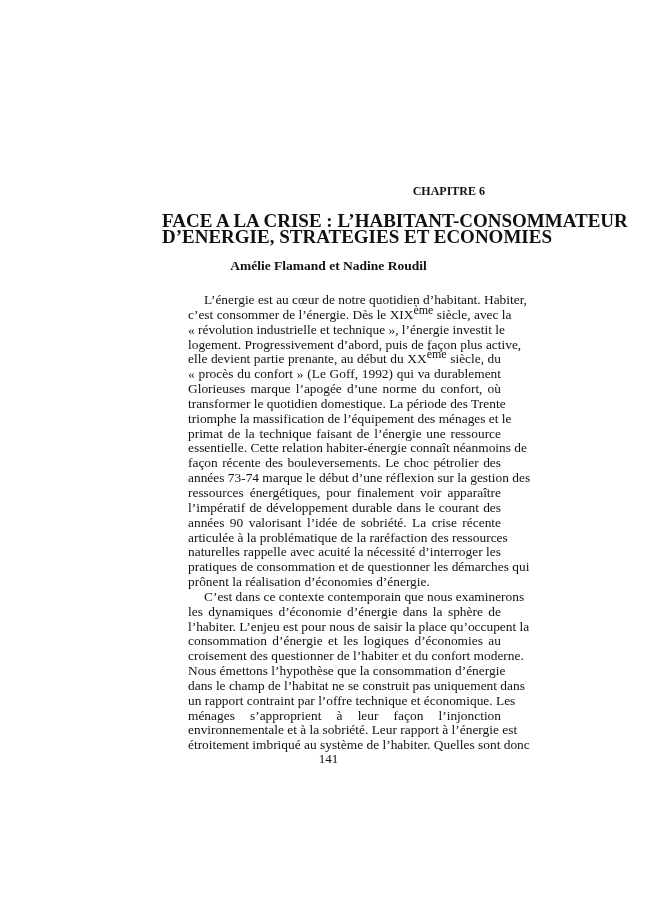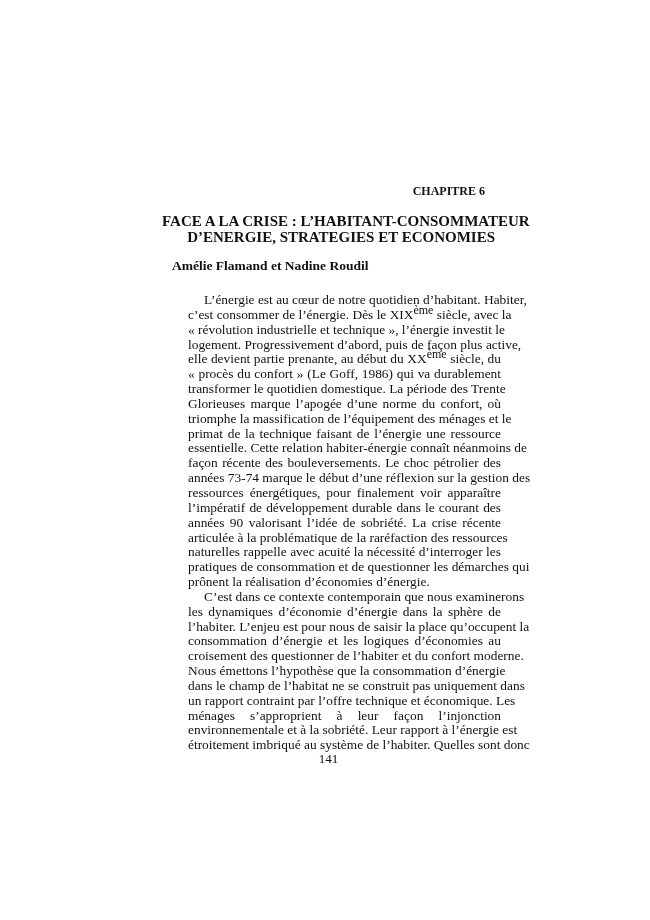--- a/index.html
+++ b/index.html
@@ -31,30 +31,30 @@
       font-size: 12px;
       line-height: 16px;
     }
     .chapter-title {
       position: absolute;
       top: 213px;
       left: -10px;
       width: 333px;
       text-align: right;
       font-weight: bold;
-      font-size: 15px;
+      font-size: 19px;
       line-height: 16px;
     }
     .chapter-title span { display: block; white-space: nowrap; }
     .authors {
       position: absolute;
       top: 258px;
       left: 0;
       width: 313px;
-      text-align: left;
+      text-align: center;
       font-weight: bold;
       font-size: 13.5px;
       line-height: 16px;
     }
     .body-text {
       position: absolute;
       top: 293px;
       left: 16px;
       width: 313px;
       font-size: 13.4px;
@@ -102,23 +102,23 @@
 
   <div class="authors">Amélie Flamand et Nadine Roudil</div>
 
   <div class="body-text" id="body-text">
       <div>
         <span class="line indent">L’énergie est au cœur de notre quotidien d’habitant. Habiter,</span>
         <span class="line">c’est consommer de l’énergie. Dès le XIX<sup>ème</sup> siècle, avec la</span>
         <span class="line">« révolution industrielle et technique », l’énergie investit le</span>
         <span class="line">logement. Progressivement d’abord, puis de façon plus active,</span>
         <span class="line">elle devient partie prenante, au début du XX<sup>ème</sup> siècle, du</span>
-        <span class="line">« procès du confort » (Le Goff, 1986) qui va durablement</span>
+        <span class="line">« procès du confort » (Le Goff, 1992) qui va durablement</span>
+        <span class="line">Glorieuses marque l’apogée d’une norme du confort, où</span>
         <span class="line">transformer le quotidien domestique. La période des Trente</span>
-        <span class="line">Glorieuses marque l’apogée d’une norme du confort, où</span>
         <span class="line">triomphe la massification de l’équipement des ménages et le</span>
         <span class="line">primat de la technique faisant de l’énergie une ressource</span>
         <span class="line">essentielle. Cette relation habiter-énergie connaît néanmoins de</span>
         <span class="line">façon récente des bouleversements. Le choc pétrolier des</span>
         <span class="line">années 73-74 marque le début d’une réflexion sur la gestion des</span>
         <span class="line">ressources énergétiques, pour finalement voir apparaître</span>
         <span class="line">l’impératif de développement durable dans le courant des</span>
         <span class="line">années 90 valorisant l’idée de sobriété. La crise récente</span>
         <span class="line">articulée à la problématique de la raréfaction des ressources</span>
         <span class="line">naturelles rappelle avec acuité la nécessité d’interroger les</span>

